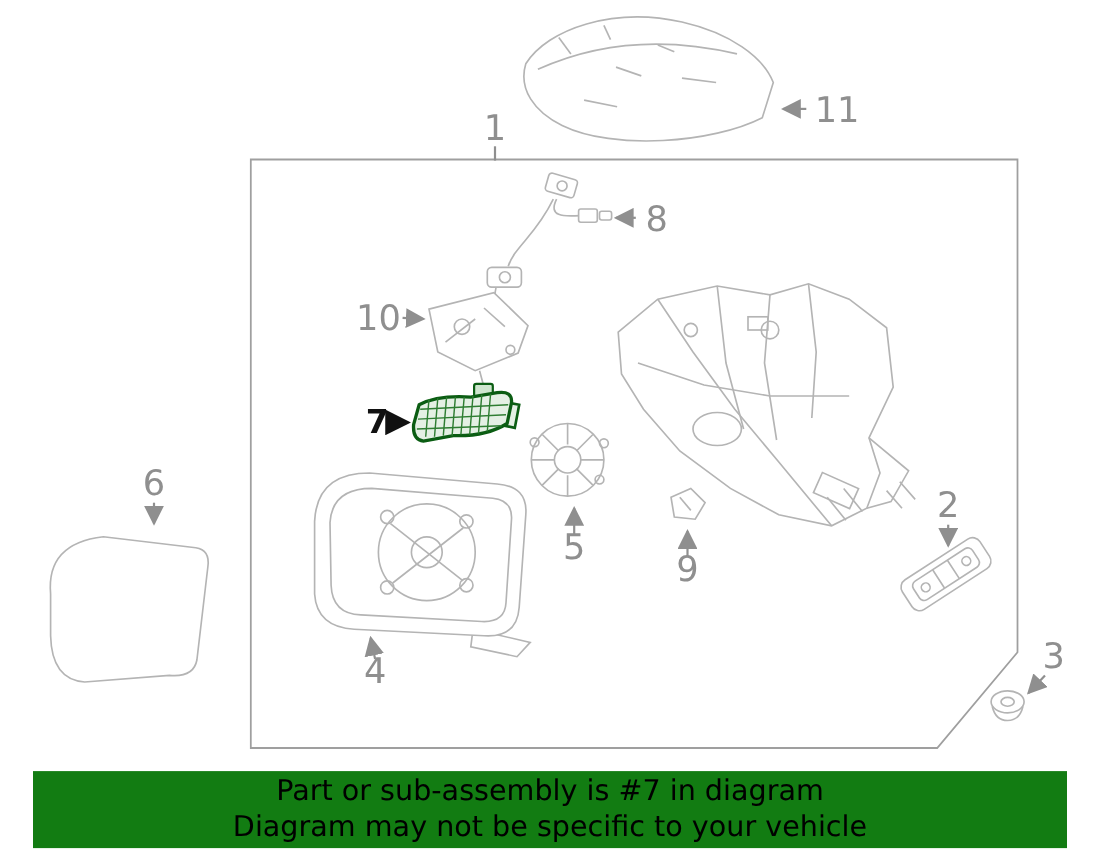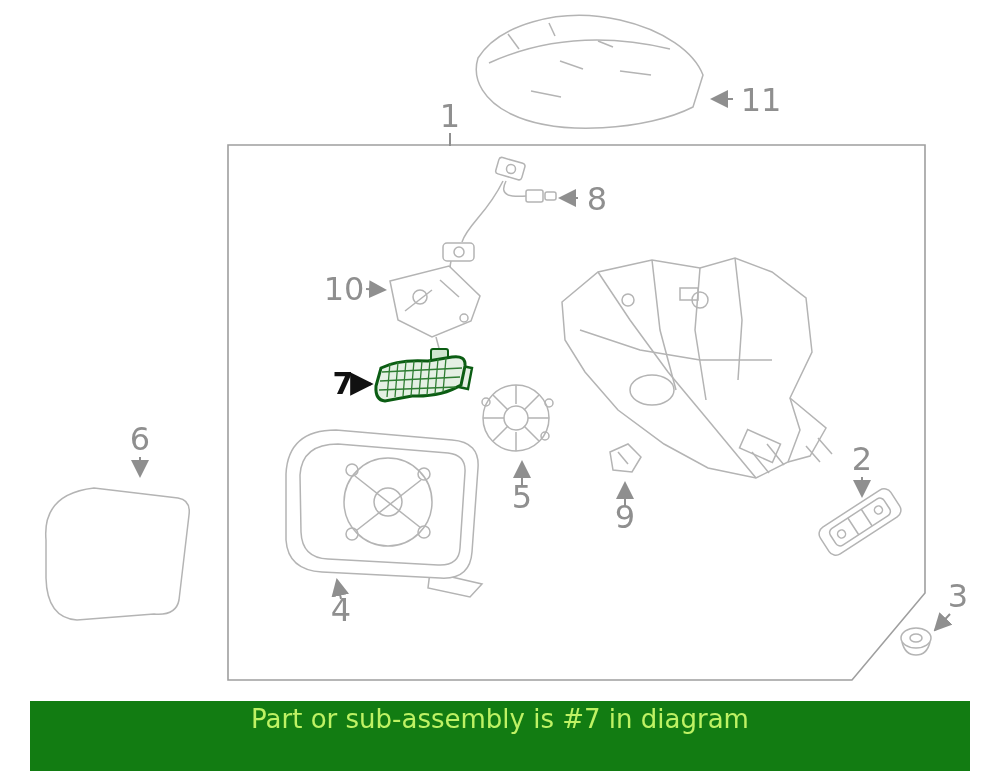--- a/index.html
+++ b/index.html
@@ -5,21 +5,21 @@
   html,body{margin:0;padding:0;background:#ffffff;}
   .stage{
     position:relative;width:1000px;height:781px;background:#ffffff;overflow:hidden;
     font-family:"DejaVu Sans","Liberation Sans",sans-serif;
   }
   svg text{font-family:"DejaVu Sans","Liberation Sans",sans-serif;}
   .callout-num{fill:#8f8f8f;font-size:32px;}
   .callout-num.dark{fill:#111111;font-weight:700;font-size:30px;}
   .banner{
     position:absolute;left:30px;top:701px;width:940px;height:70px;
-    background:#127c12;color:#bef264;text-align:center;
+    background:#127c12;color:#000000;text-align:center;
     font-size:26px;line-height:33px;padding-top:2px;box-sizing:border-box;
   }
 </style>
 </head>
 <body>
 
 <div class="stage">
 
   <svg width="1000" height="781" viewBox="0 0 1000 781">
     <defs>
@@ -187,15 +187,16 @@
 
     <g>
       <text class="callout-num" x="958" y="607" text-anchor="middle">3</text>
       <line x1="950" y1="614" x2="935" y2="630" stroke="#8f8f8f" stroke-width="2" marker-end="url(#arrG)"></line>
     </g>
   </svg>
 
   
   <div class="banner">
     <div>Part or sub-assembly is #7 in diagram</div>
+    <div>Diagram may not be specific to your vehicle</div>
   </div>
 
 </div>
 
 </body></html>

